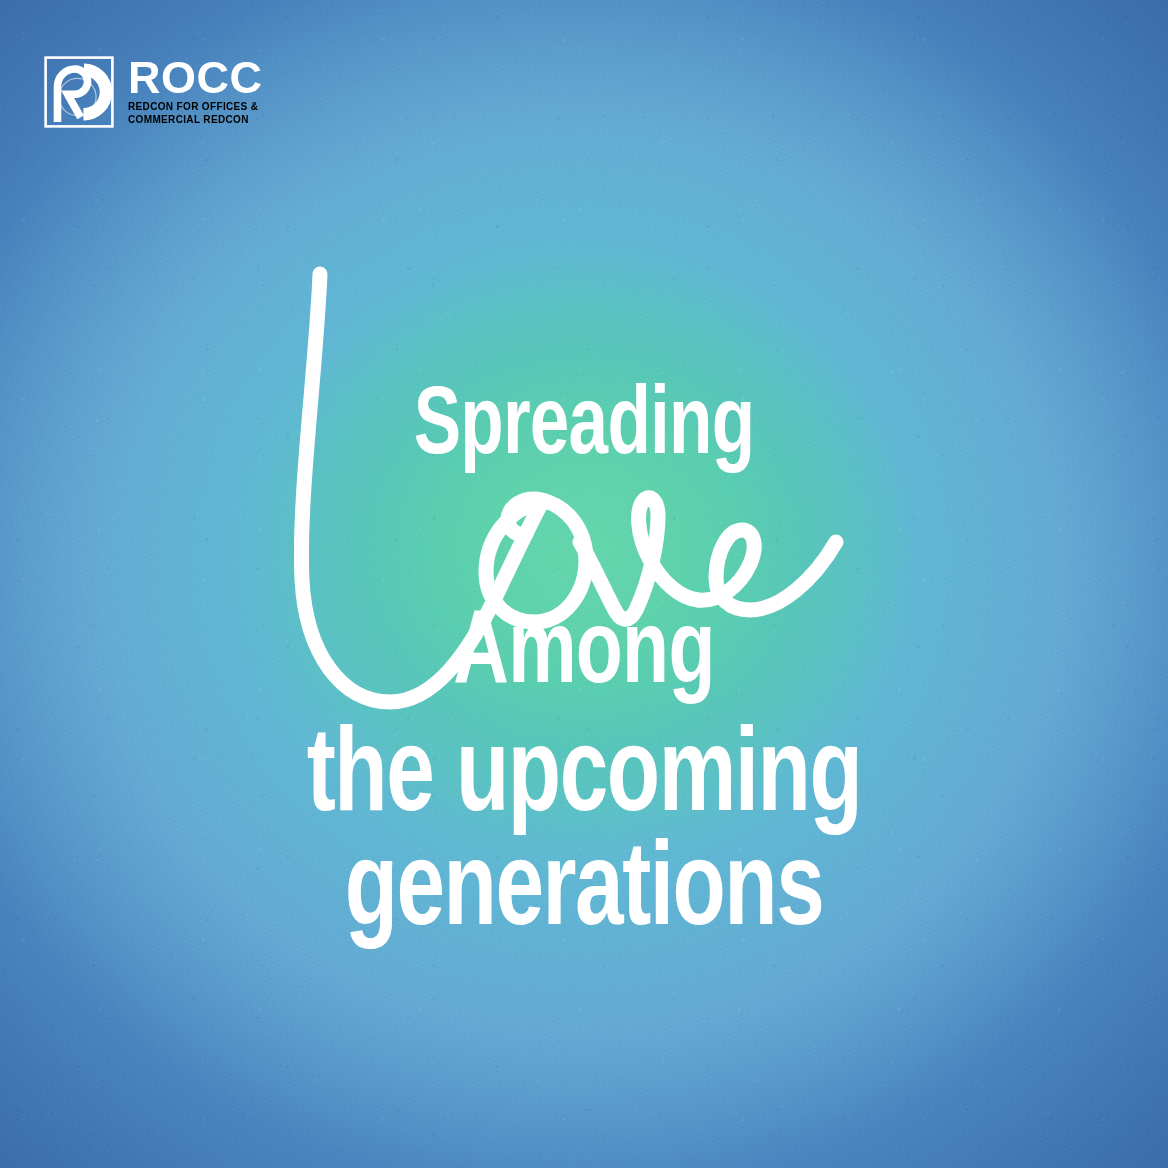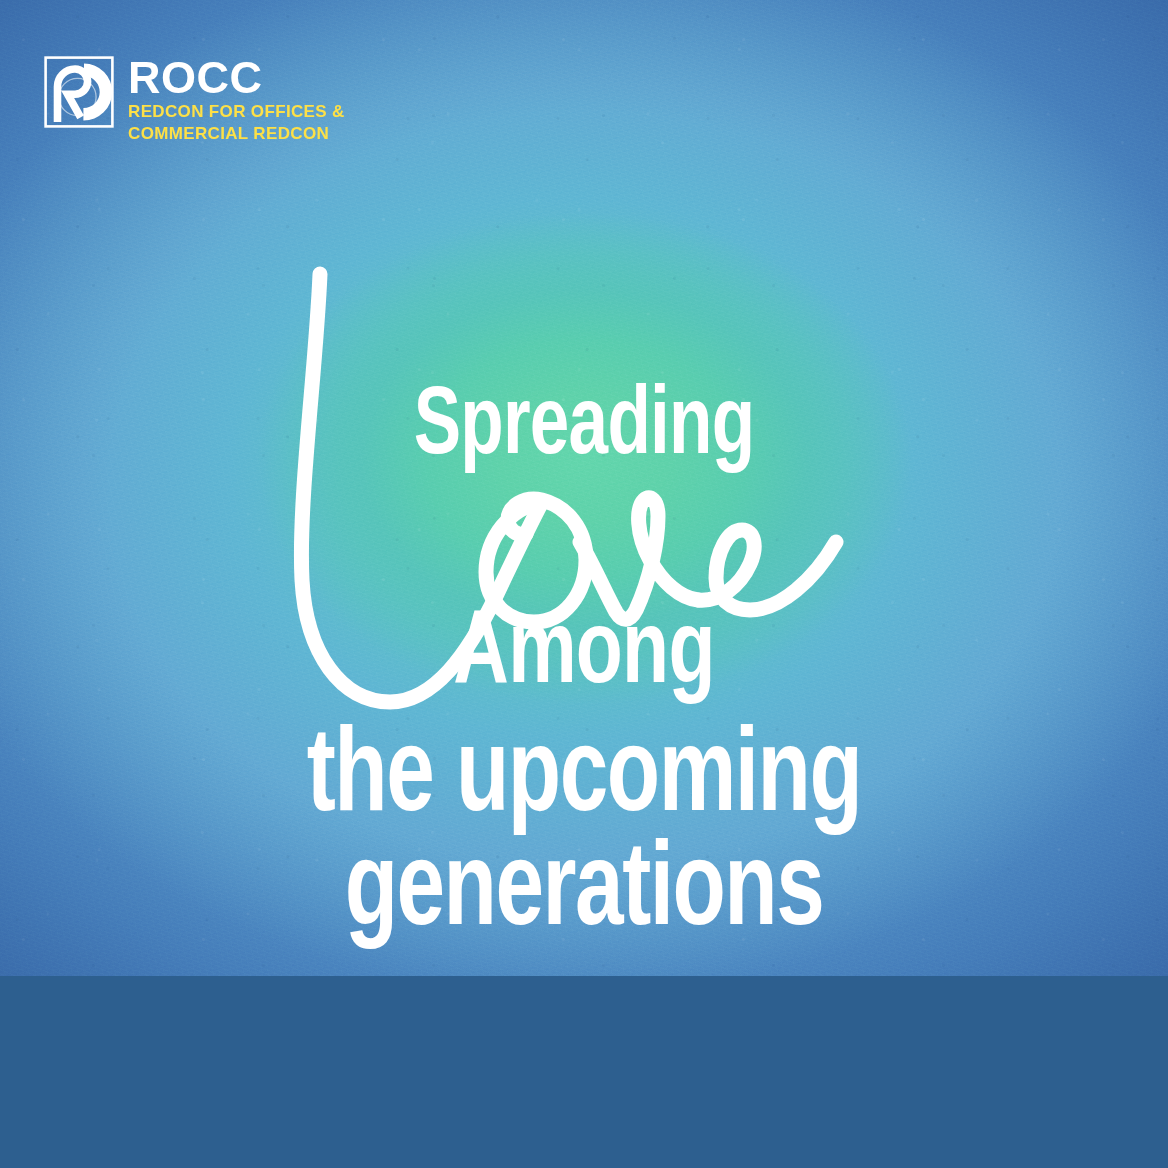--- a/index.html
+++ b/index.html
@@ -1,20 +1,20 @@
 <!DOCTYPE html>
 <html><head>
 <meta charset="utf-8">
 <style>
   html,body{margin:0;padding:0;background:#2d5f8f;}
   body{font-family:"Liberation Sans",sans-serif;}
 
   .canvas{
     position:relative;
-    width:1168px;height:976px;
+    width:1168px;height:1168px;
     overflow:hidden;
     background:#4176b9;
   }
 
   
   .bg-base{
     position:absolute;inset:0;
     background:
       radial-gradient(ellipse 40% 36% at 50% 47%,
          #63d6ac 0%, #5fd2aa 18%, #59cdaf 34%, #57c4ba 48%,
@@ -68,22 +68,22 @@
   }
   .logo-mark{width:70px;height:72px;display:block;flex:0 0 auto;}
   .logo-text{padding-top:1px;}
   .logo-word{
     font-family:"Liberation Sans",sans-serif;
     font-weight:700;font-size:45px;line-height:.92;
     color:#fff;letter-spacing:.5px;
   }
   .logo-tag{
     font-family:"Liberation Sans",sans-serif;
-    font-weight:700;font-size:17px;line-height:1.28;
-    color:#fde047;letter-spacing:.35px;margin-top:3px;
+    font-weight:700;font-size:10px;line-height:1.28;
+    color:#000000;letter-spacing:.35px;margin-top:3px;
   }
 
   
   .headline{
     position:absolute;left:0;right:0;top:0;bottom:0;
     z-index:4;pointer-events:none;
   }
   .hl-line{
     position:absolute;left:0;right:0;text-align:center;
     color:#fff;

